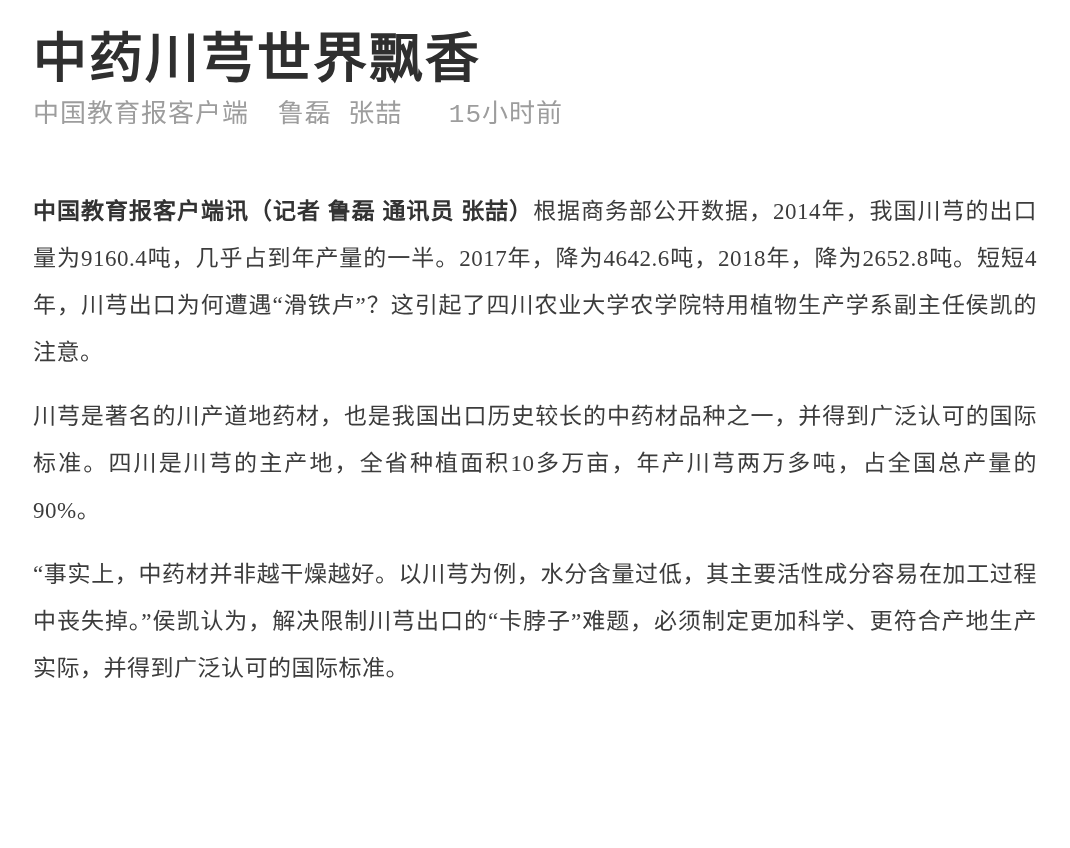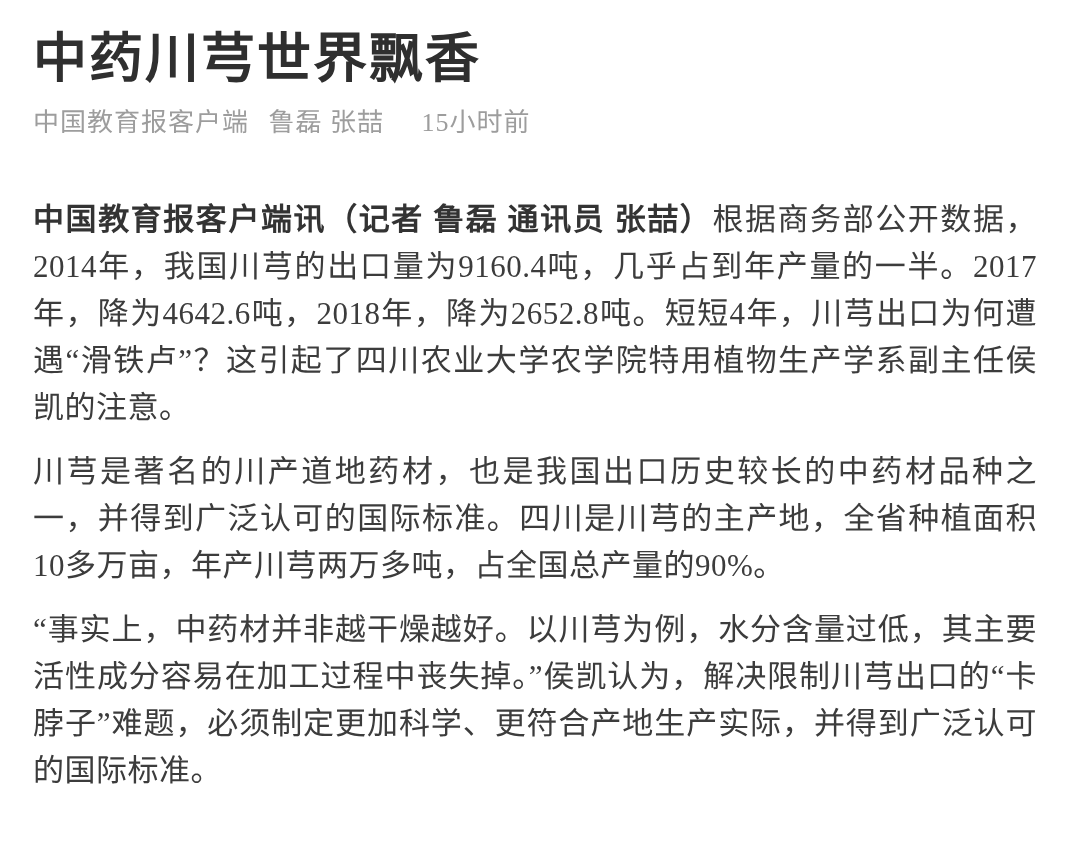--- a/index.html
+++ b/index.html
@@ -12,49 +12,50 @@
     font-family: "Liberation Serif", "DejaVu Serif", serif;
   }
   .page {
     width: 1070px;
     height: 848px;
     background: #ffffff;
     padding: 14px 33px 0 33px;
     overflow: hidden;
   }
   .article-title {
-    margin: 14px 0 16px 0;
+    margin: 14px 0 8px 0;
     font-size: 54px;
     font-weight: bold;
     color: #2f2f2f;
     letter-spacing: 2px;
     line-height: 1.15;
   }
   .byline {
     font-size: 26px;
     line-height: 34px;
     color: #9d9d9d;
     letter-spacing: 1px;
     white-space: nowrap;
+    font-family: Liberation Mono, monospace;
   }
   .byline .byline-source {
     margin-right: 12px;
   }
   .byline .byline-authors {
     white-space: pre;
   }
   .byline .byline-time {
     margin-left: 30px;
   }
   .article-body {
     margin-top: 56px;
   }
   .article-body p {
     margin: 0 0 17px 0;
-    font-size: 31px;
+    font-size: 23px;
     line-height: 47px;
     color: #3c3c3c;
     text-align: justify;
     text-justify: inter-ideograph;
     letter-spacing: 0.5px;
   }
   .article-body p .lead-bold {
     font-weight: bold;
     color: #333333;
   }

